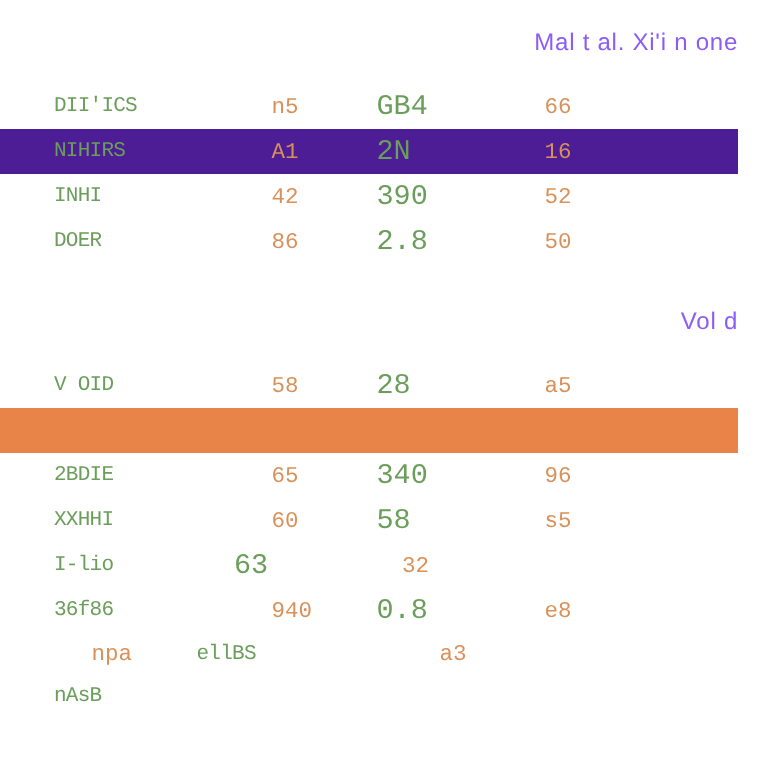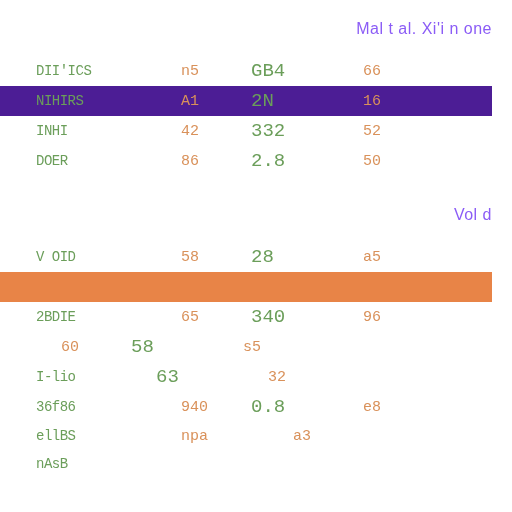--- a/index.html
+++ b/index.html
@@ -84,21 +84,21 @@
       </div>
       <div class="row header-band">
         <div class="cell c-label">NIHIRS</div>
         <div class="cell c-v1">A1</div>
         <div class="cell c-v2">2N</div>
         <div class="cell c-v3">16</div>
       </div>
       <div class="row">
         <div class="cell c-label">INHI</div>
         <div class="cell c-v1">42</div>
-        <div class="cell c-v2">332</div>
+        <div class="cell c-v2">390</div>
         <div class="cell c-v3">52</div>
       </div>
       <div class="row">
         <div class="cell c-label">DOER</div>
         <div class="cell c-v1">86</div>
         <div class="cell c-v2">2.8</div>
         <div class="cell c-v3">50</div>
       </div>
     </div>
 </div>
@@ -118,38 +118,39 @@
         <div class="cell c-v2"></div>
         <div class="cell c-v3"></div>
       </div>
       <div class="row">
         <div class="cell c-label">2BDIE</div>
         <div class="cell c-v1">65</div>
         <div class="cell c-v2">340</div>
         <div class="cell c-v3">96</div>
       </div>
       <div class="row">
+        <div class="cell c-label">XXHHI</div>
         <div class="cell c-v1">60</div>
         <div class="cell c-v2">58</div>
         <div class="cell c-v3">s5</div>
       </div>
       <div class="row">
         <div class="cell c-label">I-lio</div>
         <div class="cell c-v2">63</div>
         <div class="cell c-v3">32</div>
       </div>
       <div class="row">
         <div class="cell c-label">36f86</div>
         <div class="cell c-v1">940</div>
         <div class="cell c-v2">0.8</div>
         <div class="cell c-v3">e8</div>
       </div>
       <div class="row">
+        <div class="cell c-v1">npa</div>
         <div class="cell c-label">ellBS</div>
-        <div class="cell c-v1">npa</div>
         <div class="cell c-v3">a3</div>
       </div>
       <div class="row">
         <div class="cell c-label">nAsB</div>
         <div class="cell c-v1"></div>
         <div class="cell c-v2"></div>
         <div class="cell c-v3"></div>
       </div>
     </div>
 </div>

